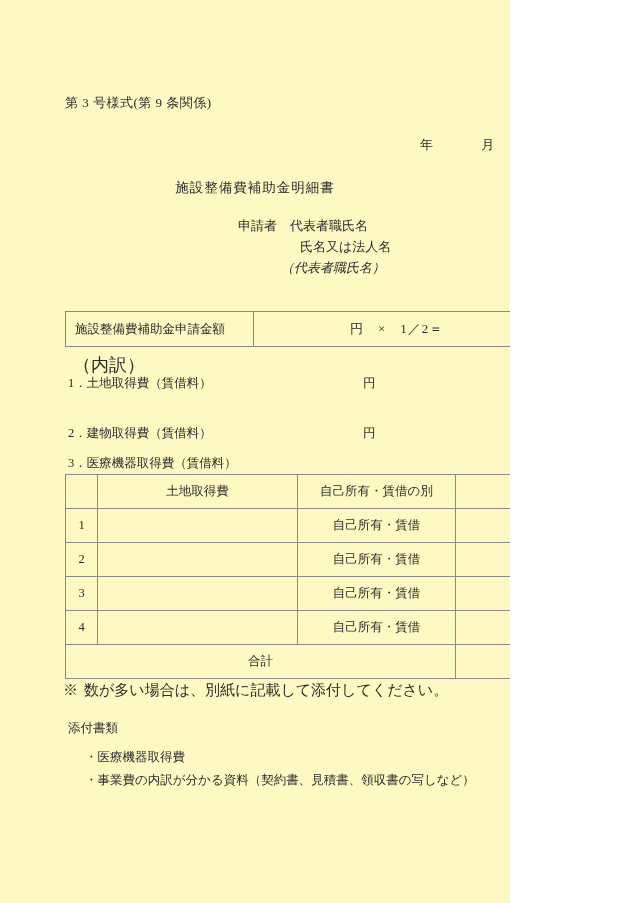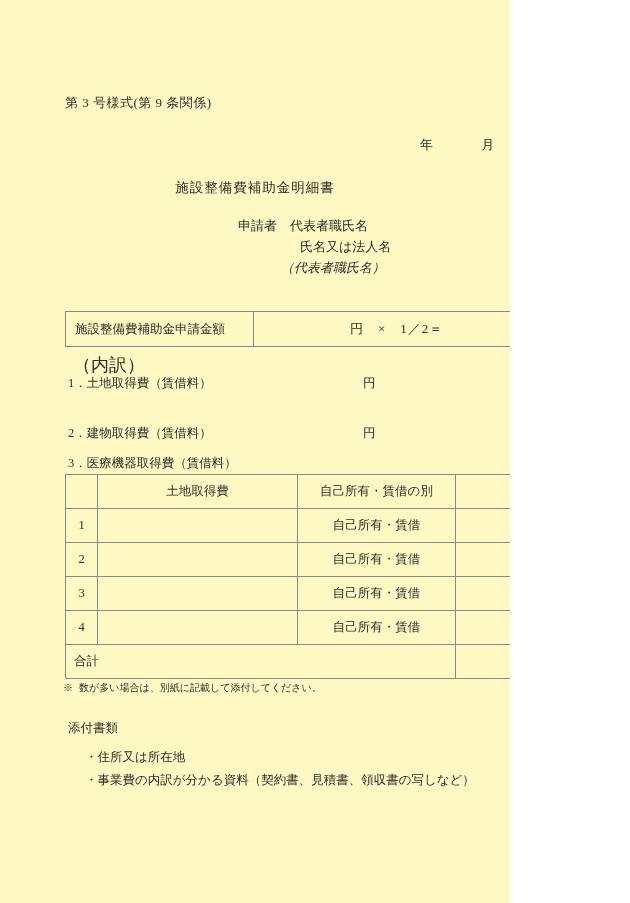--- a/index.html
+++ b/index.html
@@ -143,28 +143,28 @@
     height: 34px;
     padding: 0 8px;
     font-weight: normal;
     box-sizing: border-box;
   }
   .device-table .col-no    { width: 32px;  text-align: center; }
   .device-table .col-name  { width: 200px; }
   .device-table .col-kind  { width: 158px; text-align: center; }
   .device-table .col-amt   { width: 145px; text-align: right; }
   .device-table thead th { text-align: center; }
-  .device-table .total-label { }
+  .device-table .total-label { text-align: center; }
 
   
   .note {
     position: absolute;
     left: 63px;
     top: 681px;
-    font-size: 10px;
+    font-size: 15px;
     white-space: nowrap;
   }
   .note .mark { margin-right: 6px; }
 
   .attach-title {
     position: absolute;
     left: 68px;
     top: 720px;
     font-size: 12.5px;
   }
@@ -267,16 +267,16 @@
         <td class="col-amt">円</td>
       </tr>
     </tbody>
   </table>
 
   <div class="note">
     <span class="mark">※</span><span>数が多い場合は、別紙に記載して添付してください。</span>
   </div>
 
   <div class="attach-title">添付書類</div>
-  <div class="attach-item at-1">・住所又は所在地</div>
+  <div class="attach-item at-1">・医療機器取得費</div>
   <div class="attach-item at-2">・事業費の内訳が分かる資料（契約書、見積書、領収書の写しなど）</div>
 
 </div>
 
 </body></html>

